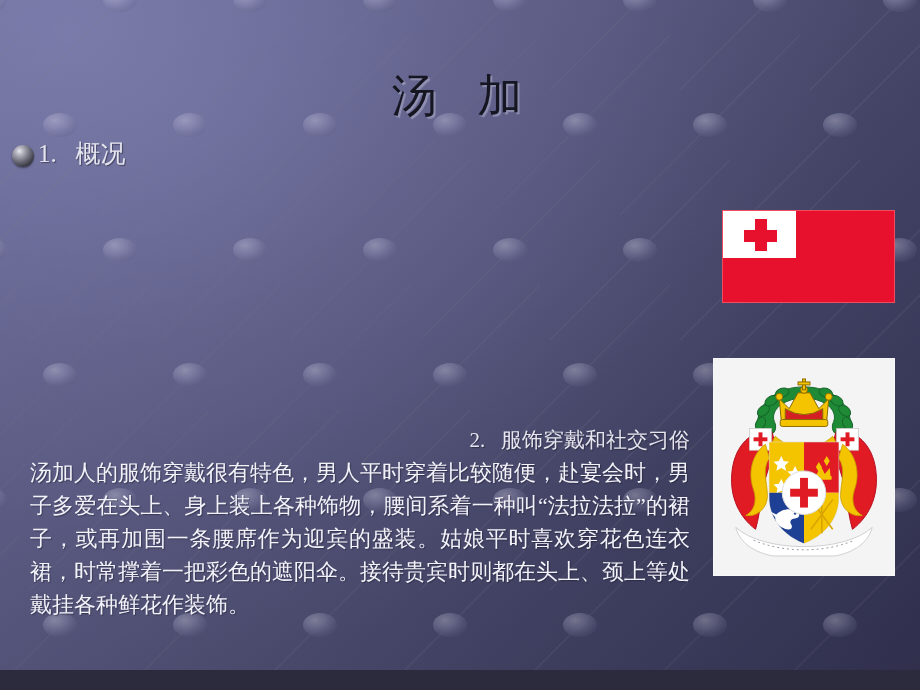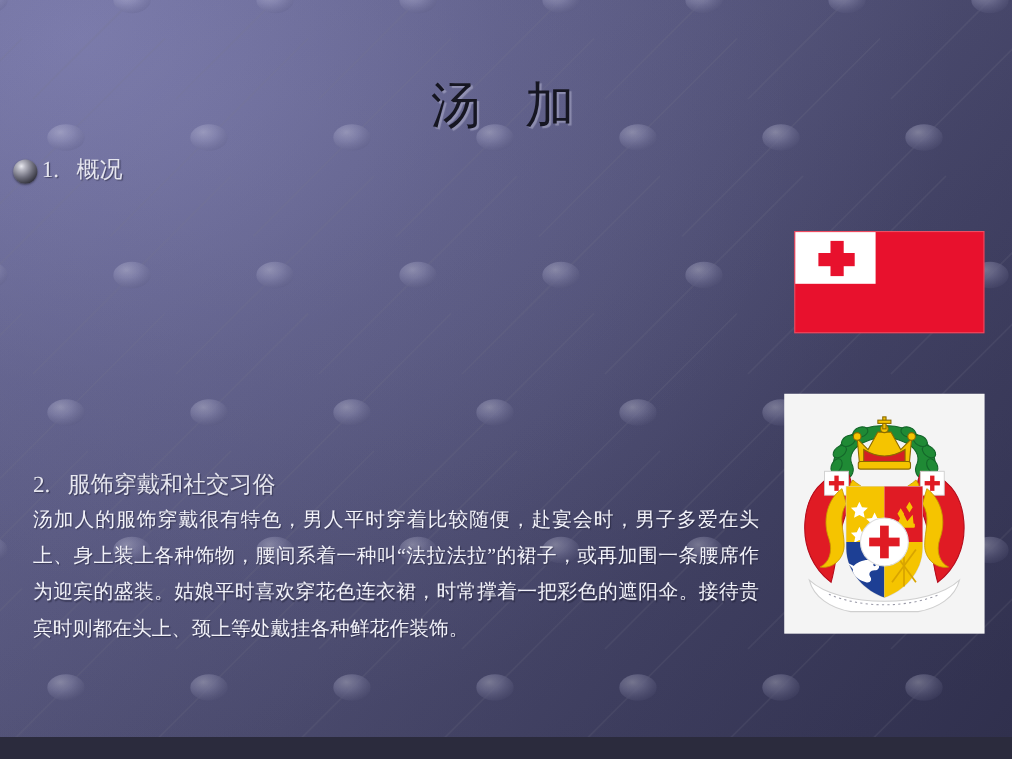--- a/index.html
+++ b/index.html
@@ -62,21 +62,21 @@
     height: 22px;
     margin-top: 6px;
     margin-right: 4px;
     flex: 0 0 22px;
     border-radius: 50%;
     background:
       radial-gradient(circle at 34% 28%, #e9e9ef 0%, #b9b9c4 16%, #6e6e7c 48%, #32323c 78%, #1c1c24 100%);
     box-shadow: 0 1px 2px rgba(0,0,0,0.45);
   }
   .heading-txt {
-    font-size: 21px;
+    font-size: 25px;
     color: #e6e6ef;
     line-height: 30px;
     white-space: pre;
     text-shadow: 1px 1px 1px rgba(20,20,40,0.5);
   }
   .para {
     font-size: 20.5px;
     color: #eeeef6;
     line-height: 29.5px;
     white-space: pre-line;
@@ -88,23 +88,24 @@
     left: 30px;
     top: 424px;
     width: 660px;
   }
   .heading2 {
     font-size: 21px;
     color: #e6e6ef;
     line-height: 32px;
     white-space: pre;
     text-shadow: 1px 1px 1px rgba(20,20,40,0.5);
+    text-align: right;
   }
   .para2 {
-    font-size: 18px;
+    font-size: 22px;
     color: #f2f2f9;
     line-height: 33px;
     white-space: pre-line;
     text-align: justify;
     text-justify: inter-ideograph;
     text-shadow: 1px 1px 1px rgba(20,20,40,0.45);
   }
 
   
   .flag {

